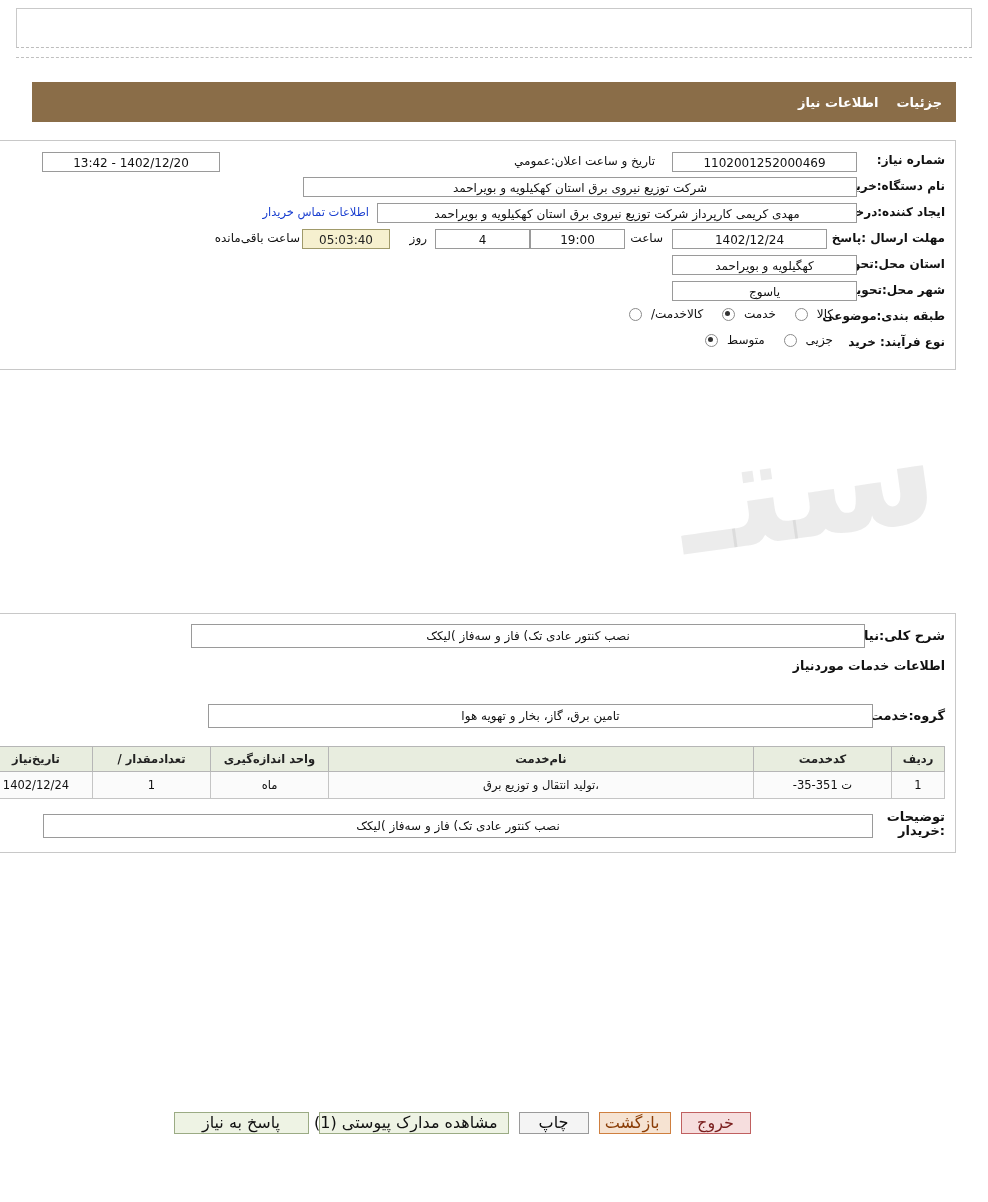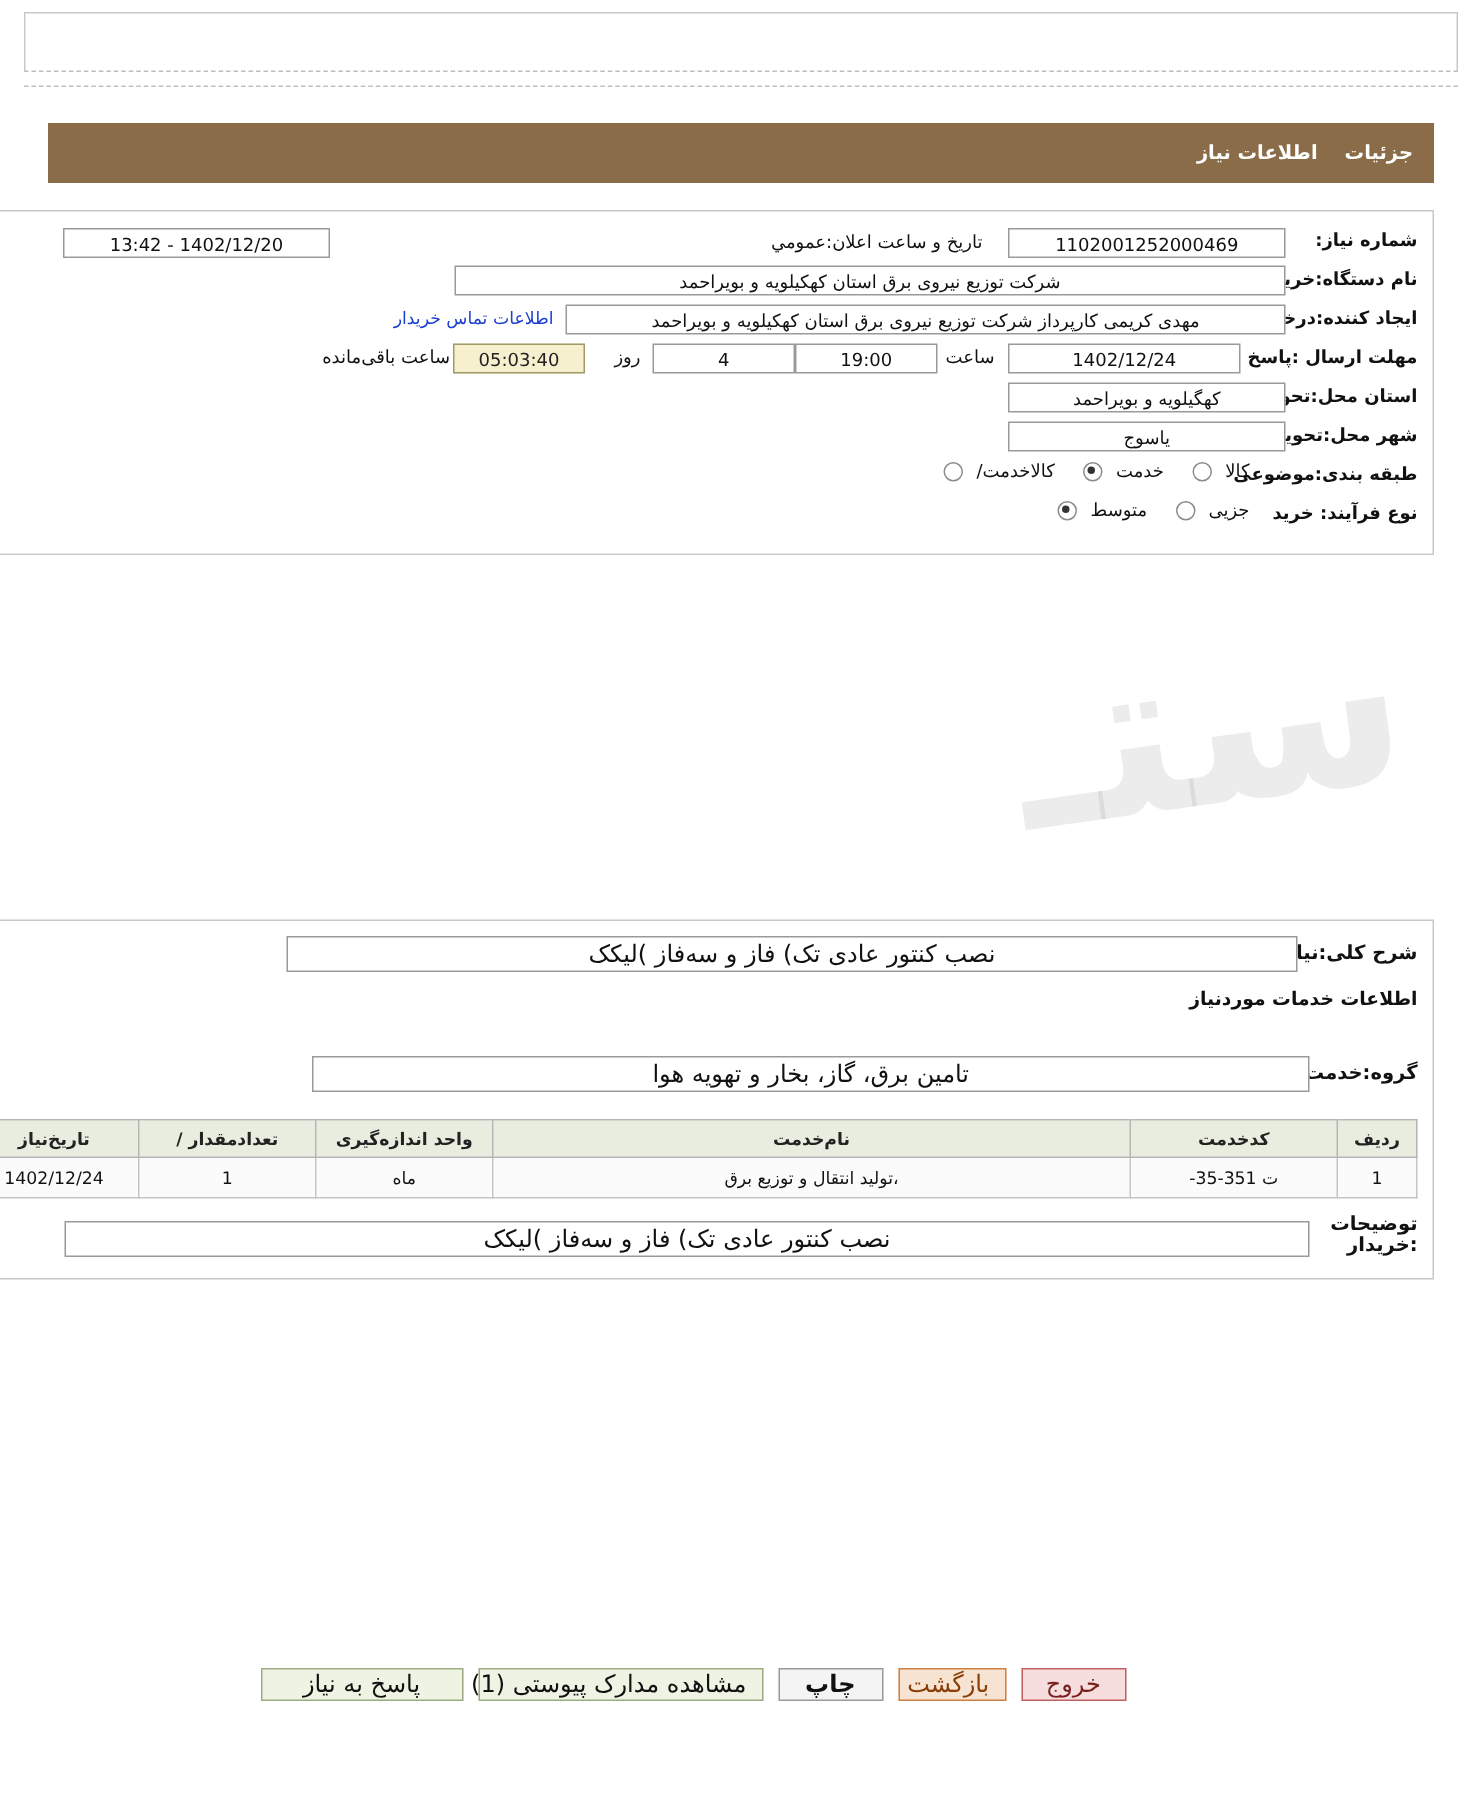--- a/index.html
+++ b/index.html
@@ -141,21 +141,21 @@
 
   
   .need-title {
     font-weight: bold;
     font-size: 13px;
   }
   .need-box {
     border: 1px solid #9a9a9a;
     height: 22px;
     line-height: 22px;
-    font-size: 16px;
+    font-size: 12px;
     text-align: center;
     background: #fff;
   }
   .section-head {
     font-weight: bold;
     font-size: 12.5px;
   }
   table.svc {
     border-collapse: collapse;
     width: 100%;
@@ -351,18 +351,18 @@
       </table>
     </div>
 
     <div class="abs need-title" style="top:196px; right:10px; width:66px; line-height:14px;">توضیحات :خریدار</div>
     <div class="abs need-box" style="top:200px; right:82px; width:828px;">نصب کنتور عادی تک) فاز و سه‌فاز )لیکک</div>
   </div>
 
   <div class="btn-row z">
     <div class="btn red" style="width:70px;">خروج</div>
     <div class="btn orange" style="width:72px;">بازگشت</div>
-    <div class="btn plain" style="width:70px;font-weight:bold;">چاپ</div>
+    <div class="btn plain" style="width:70px;">چاپ</div>
     <div class="btn green" style="width:190px;text-align:right;">مشاهده مدارک پیوستی (1)</div>
     <div class="btn green" style="width:135px;">پاسخ به نیاز</div>
   </div>
 
 </div>
 
 </body></html>

